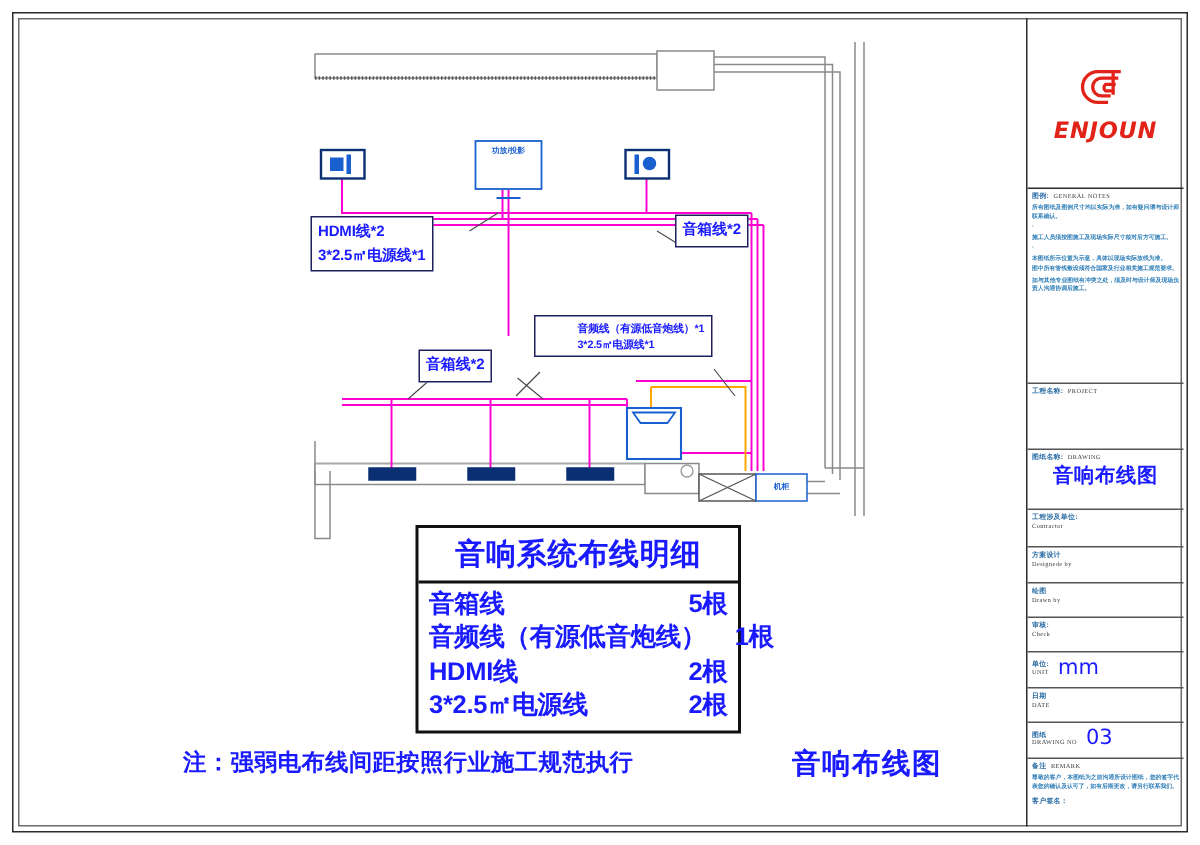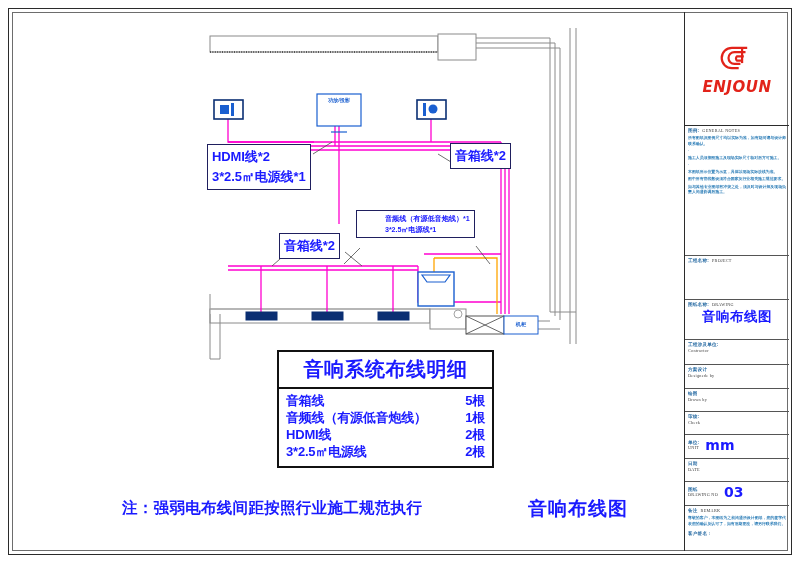--- a/index.html
+++ b/index.html
@@ -90,42 +90,42 @@
   .tb-big-cn {
     font-size: 13.5px;
     font-weight: bold;
     color: #1a1aff;
     text-align: center;
     letter-spacing: 0.5px;
     margin-top: 1px;
   }
   .tb-big-blue {
     font-size: 14px;
-    font-weight: bold;
+    font-weight: normal;
     color: #1a1aff;
     font-family: "DejaVu Sans", sans-serif;
   }
   .tb-val-row { display: flex; align-items: center; gap: 6px; }
   .tb-lab-stack { line-height: 1.25; }
 
   
   .draw {
     position: absolute;
     left: 14px; top: 14px;
     width: 668px; height: 535px;
   }
   svg.plan { position: absolute; left: 0; top: 0; }
 
   
   .callout {
     position: absolute;
     background: #ffffff;
     border: 1px solid #1f1f5e;
     padding: 2px 4px;
-    font-size: 13px;
+    font-size: 10px;
     font-weight: bold;
     color: #1a1aff;
     line-height: 1.55;
     white-space: nowrap;
     letter-spacing: -0.1px;
   }
   .callout.small { font-size: 7.2px; }
 
   
   .schedule {
@@ -142,25 +142,26 @@
     color: #1a1aff;
     padding: 4px 0 4px;
     border-bottom: 2px solid #111;
     letter-spacing: 0.5px;
   }
   .sched-body { padding: 3px 7px 5px 7px; }
   .sched-row {
     display: flex;
     justify-content: space-between;
     align-items: baseline;
-    font-size: 13px;
+    font-size: 17px;
     font-weight: bold;
     color: #1a1aff;
     line-height: 1.32;
     white-space: nowrap;
+    gap: 15px;
   }
   .sched-name { letter-spacing: -0.2px; }
   .sched-qty { letter-spacing: -0.2px; padding-left: 4px; }
 
   
   .note-bottom {
     position: absolute;
     left: 122px; top: 498px;
     font-size: 15.5px;
     font-weight: bold;

